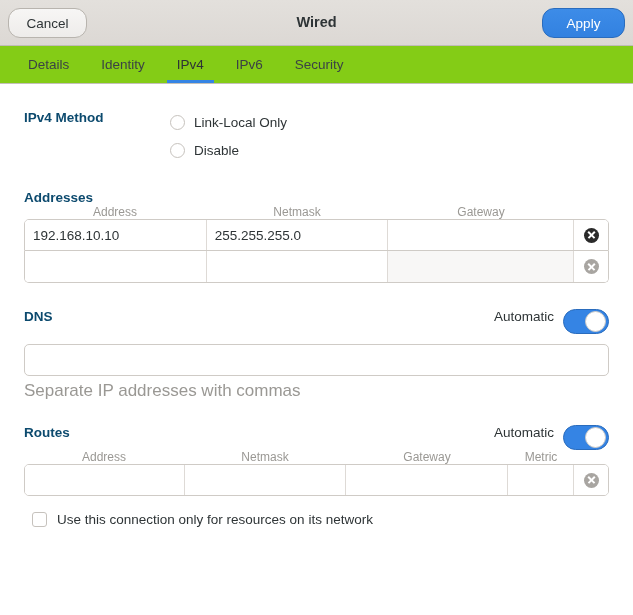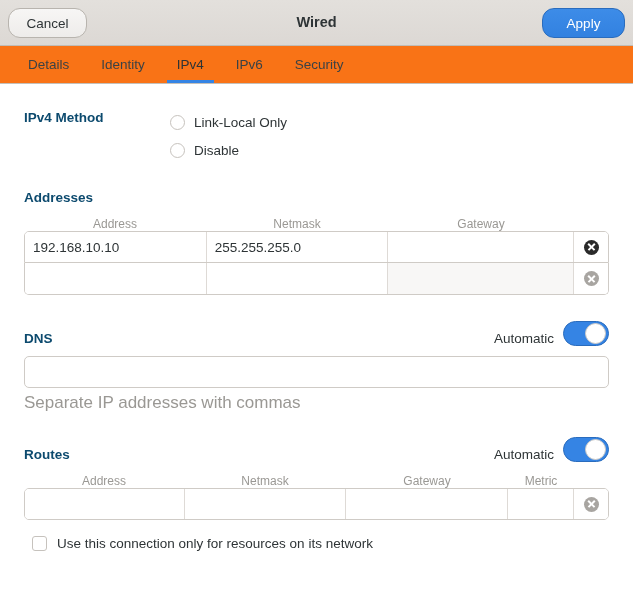--- a/index.html
+++ b/index.html
@@ -58,21 +58,21 @@
     width: 83px;
     background: linear-gradient(to bottom, #3d8ce8, #3281e0);
     border: 1px solid #2a6cbd;
     color: #ffffff;
   }
 
   
   .tabbar {
     position: relative;
     height: 38px;
-    background: #f97316;
+    background: #84cc16;
     border-bottom: 1px solid #c4c0ba;
     box-sizing: border-box;
     display: flex;
     align-items: stretch;
     padding-left: 12px;
   }
   .tab {
     position: relative;
     display: flex;
     align-items: center;
@@ -156,21 +156,21 @@
   .radio-label { font-size: 13.5px; color: #2e3436; }
 
   
   .sec-addresses { margin-top: 26px; }
   .sec-dns       { margin-top: 26px; }
   .sec-routes    { margin-top: 24px; }
 
   
   .col-head {
     display: flex;
-    margin-top: 12px;
+    margin-top: 0;
     font-size: 12px;
     color: #9a9894;
   }
   .col-head div { text-align: center; }
 
   
   .row {
     display: flex;
     align-items: stretch;
     height: 32px;
@@ -219,21 +219,21 @@
     left: 3px; top: 6.5px;
     width: 9px; height: 1.6px;
     background: #ffffff;
   }
   .delicon::before { transform: rotate(45deg); }
   .delicon::after  { transform: rotate(-45deg); }
 
   
   .sec-head {
     display: flex;
-    align-items: flex-end;
+    align-items: flex-start;
   }
   .sec-head .spacer { flex: 1; }
   .auto-label {
     font-size: 13.5px;
     color: #2e3436;
     margin-right: 9px;
   }
   .toggle {
     width: 46px; height: 25px;
     border-radius: 13px;

